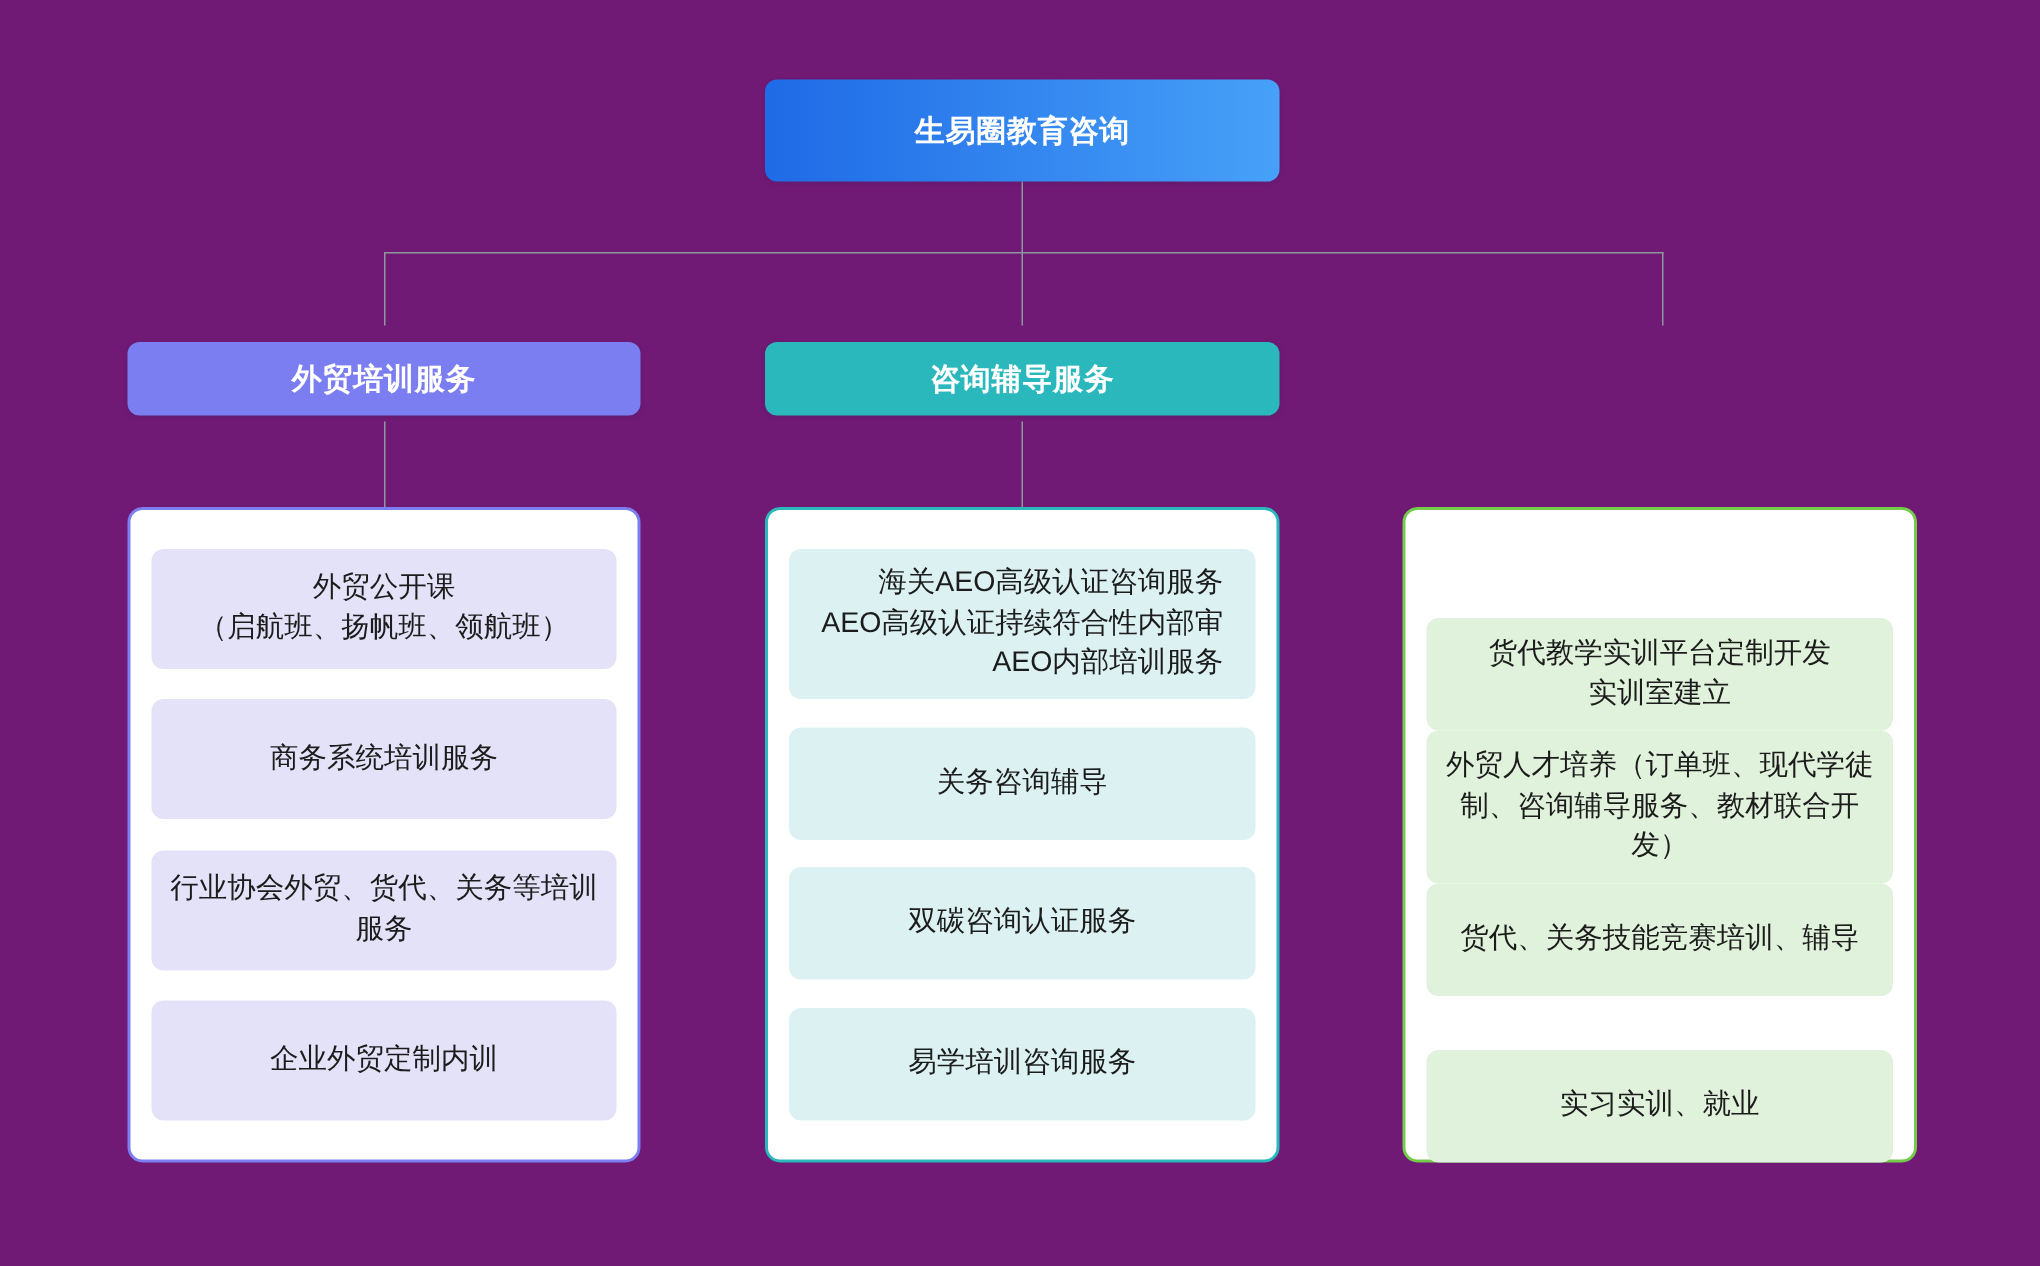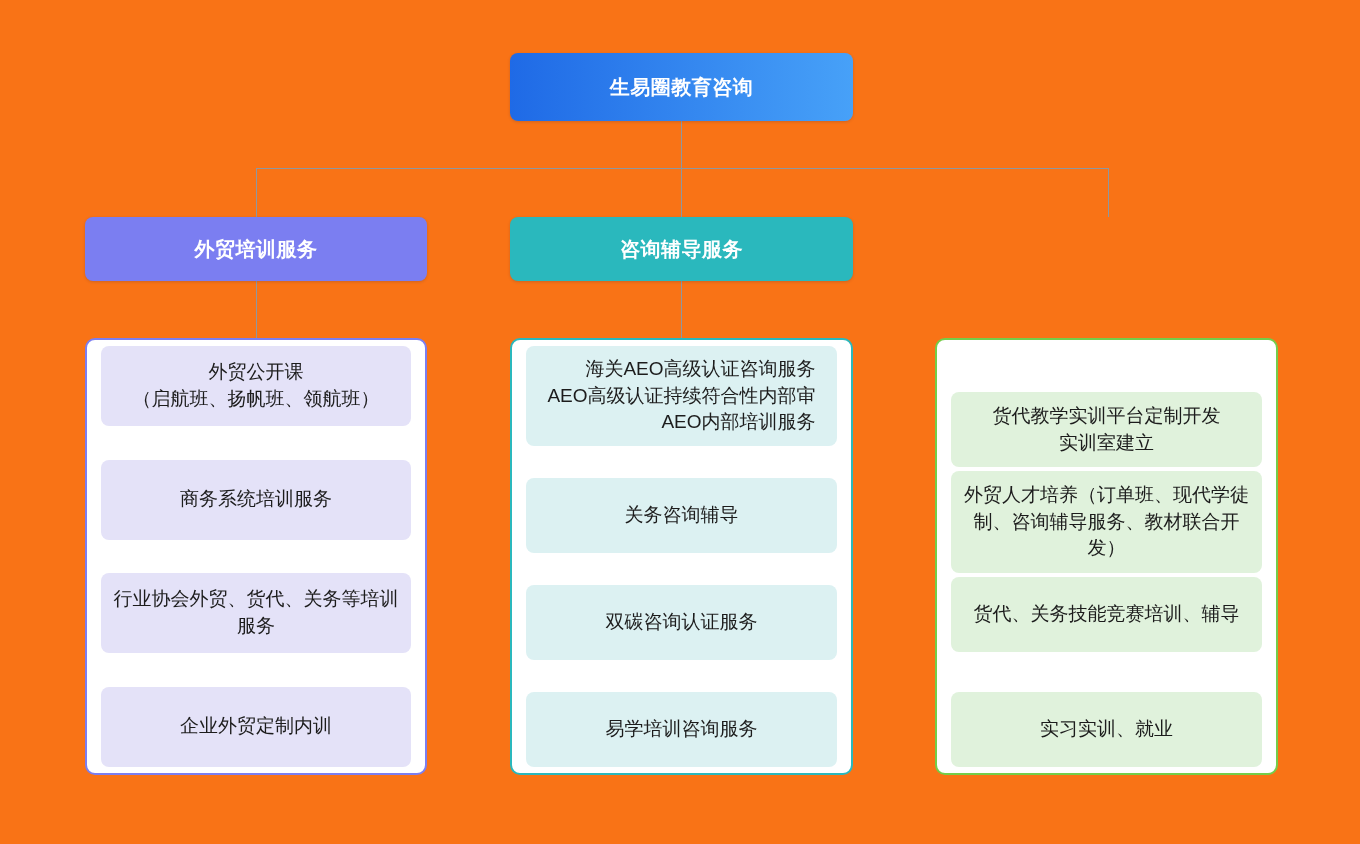--- a/index.html
+++ b/index.html
@@ -4,21 +4,21 @@
 <style>
   html, body { margin: 0; padding: 0; }
   body {
     font-family: "Liberation Sans", "DejaVu Sans", sans-serif;
     background: #ffffff;
   }
   #canvas {
     position: relative;
     width: 1360px;
     height: 844px;
-    background: #f97316;
+    background: #701a75;
     overflow: hidden;
   }
   .line {
     position: absolute;
     background: #8e97a0;
   }
   .node {
     position: absolute;
     border-radius: 8px;
     display: flex;
@@ -27,34 +27,34 @@
     color: #ffffff;
     font-size: 20px;
     font-weight: 700;
     letter-spacing: 0.5px;
     box-shadow: 0 1px 3px rgba(20,40,80,0.18);
   }
   #root-node {
     left: 510px; top: 53px; width: 343px; height: 68px;
     background: linear-gradient(90deg, #1f6ae6 0%, #47a1f8 100%);
   }
-  .branch-header { top: 217px; height: 64px; }
+  .branch-header { top: 228px; height: 49px; }
   #branch-header-0 { left: 85px;  width: 342px; }
   #branch-header-1 { left: 510px; width: 343px; }
   #branch-header-2 { left: 935px; width: 343px; }
 
   .branch-box {
     position: absolute;
     top: 338px;
     height: 437px;
     box-sizing: border-box;
     border: 2px solid;
     border-radius: 10px;
     background: #ffffff;
-    padding: 6px 14px;
+    padding: 26px 14px;
     display: flex;
     flex-direction: column;
     justify-content: space-between;
   }
   #branch-box-0 { left: 85px;  width: 342px; }
   #branch-box-1 { left: 510px; width: 343px; }
   #branch-box-2 { left: 935px; width: 343px; }
 
   .service-item {
     box-sizing: border-box;

